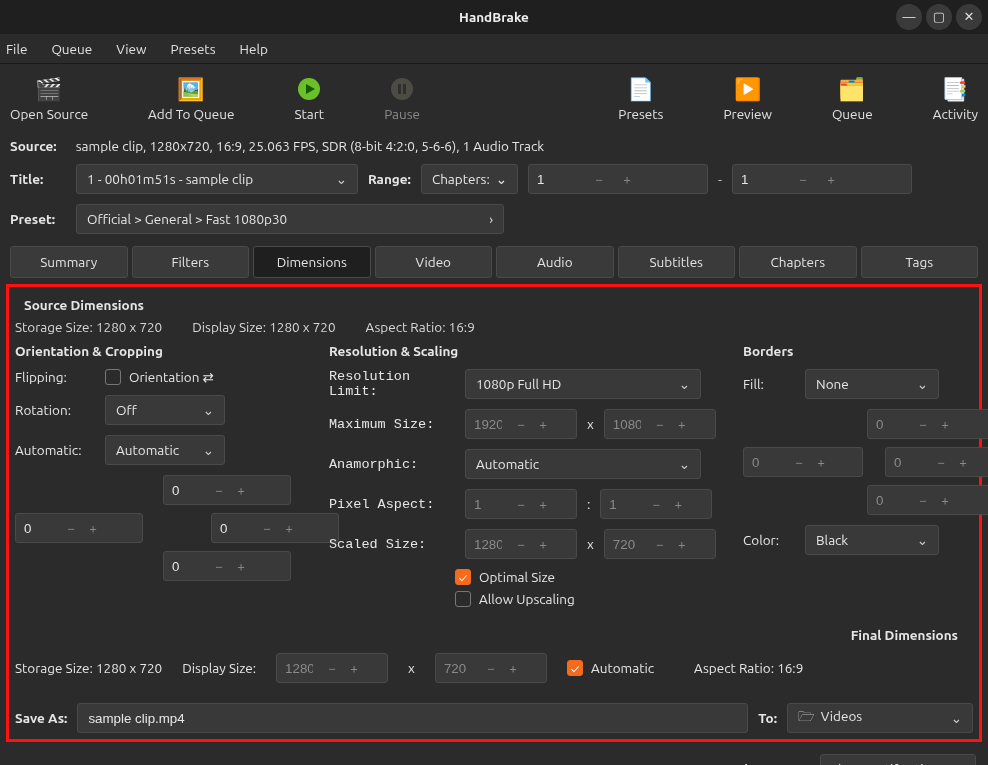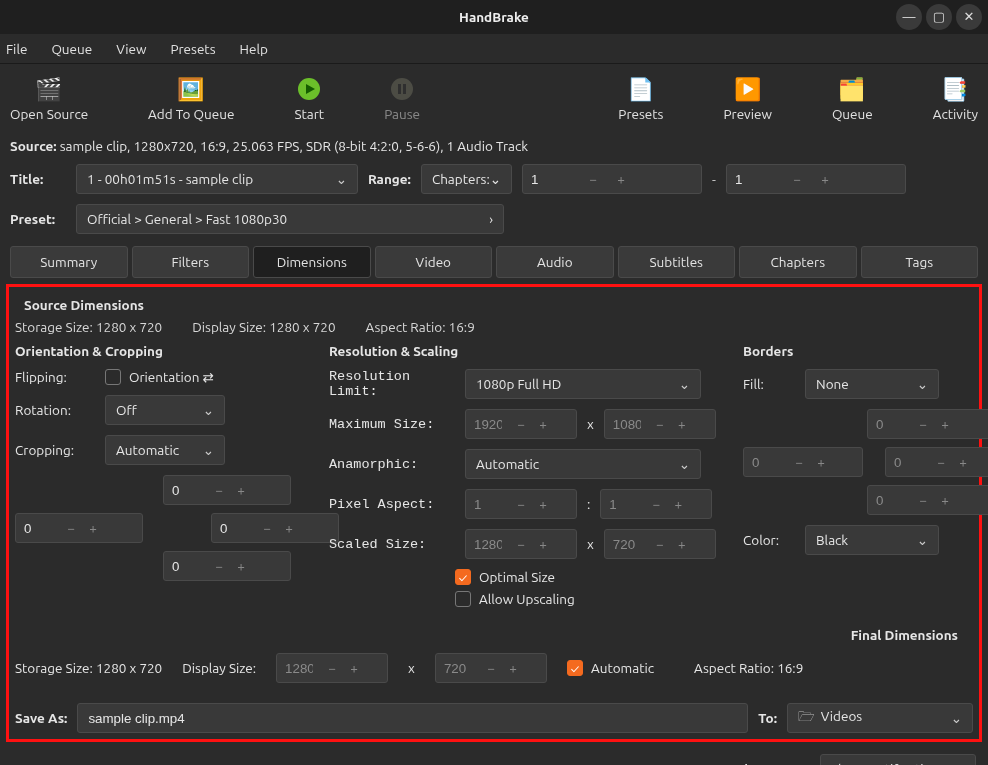--- a/index.html
+++ b/index.html
@@ -9,29 +9,29 @@
   .wb button { width:26px; height:26px; border-radius:50%; background:#3a3a3a; border:none; color:#ddd; font-size:13px; line-height:26px; text-align:center; }
   .menubar { height: 30px; background:#2b2b2b; display:flex; align-items:center; gap:24px; padding:0 6px; border-bottom:1px solid #1a1a1a;}
   .menubar span{color:#e2e2e2;}
   .toolbar { height:66px; display:flex; align-items:center; padding:4px 10px 0 10px; }
   .tb-grp{display:flex; gap:60px;}
   .tb-btn{display:flex; flex-direction:column; align-items:center; width:auto; gap:4px; color:#e2e2e2;}
   .tb-btn.disabled{opacity:.5;}
   .tb-icon{width:26px;height:26px;display:flex;align-items:center;justify-content:center;font-size:22px;}
   .spacer{flex:1;}
   .sourcebar{padding:8px 10px 4px 10px; color:#e6e6e6;}
-  .sourcebar .lbl{font-weight:600; margin-right:0;}
+  .sourcebar .lbl{font-weight:600; margin-right:16px;}
   .row{display:flex; align-items:center; gap:10px; padding:6px 10px;}
   .label{font-weight:600; min-width:56px;}
   select, .select, input[type=text], .spin{ background:#393939; border:1px solid #4a4a4a; color:#e6e6e6; border-radius:3px; }
   .select{display:flex;align-items:center;justify-content:space-between;padding:12px 10px;height:30px;}
   .select .chev{margin-left:8px;color:#ccc;}
   .title-select{width:282px;}
   .range-lab{font-weight:600;}
-  .chip{height:30px;background:#393939;border:1px solid #4a4a4a;border-radius:3px;display:flex;align-items:center;padding:0 10px;}
+  .chip{height:30px;background:#393939;border:1px solid #4a4a4a;border-radius:3px;display:flex;align-items:center;padding:0 10px;gap:6px;}
   .spin{display:flex;align-items:center;height:30px;}
   .spin input{background:transparent;border:none;color:#e6e6e6;width:56px;padding:0 8px;height:28px;outline:none;}
   .spin .pm{width:28px;text-align:center;color:#888;user-select:none;}
   .dash{color:#ccc;}
   .preset-row{display:flex;align-items:center;gap:10px;padding:4px 10px 12px 10px;}
   .preset-sel{width:428px;display:flex;align-items:center;justify-content:space-between;background:#393939;border:1px solid #4a4a4a;border-radius:3px;height:30px;padding:0 10px;}
   .tabs{display:flex;padding:0 10px;gap:4px;}
   .tab{flex:1;height:32px;background:#3a3a3a;border:1px solid #4a4a4a;border-radius:3px;display:flex;align-items:center;justify-content:center;color:#e4e4e4;}
   .tab.active{background:#1f1f1f;}
   .redbox{border:3px solid #f11; margin:6px 6px 0 6px; padding:6px 0 6px 0;}
@@ -203,21 +203,21 @@
           </label>
       </div>
       <div class="field">
         <span class="flab" style="width:80px;">Rotation:</span>
         <div class="select sel">
             <span>Off</span>
             <span class="chev">⌄</span>
           </div>
       </div>
       <div class="field">
-        <span class="flab" style="width:80px;">Cropping:</span>
+        <span class="flab" style="width:80px;">Automatic:</span>
         <div class="select sel">
             <span>Automatic</span>
             <span class="chev">⌄</span>
           </div>
       </div>
       <div class="cross-grid" style="margin-left:80px;">
         <div class="top">
             <div class="spin spin-sm" style="width:128px;">
               <input type="text" value="0" style="">
               <span class="pm">−</span>

